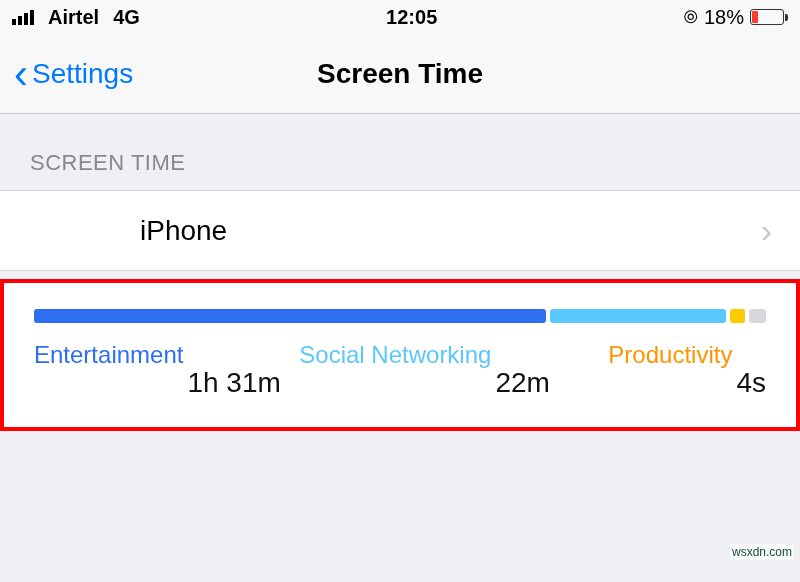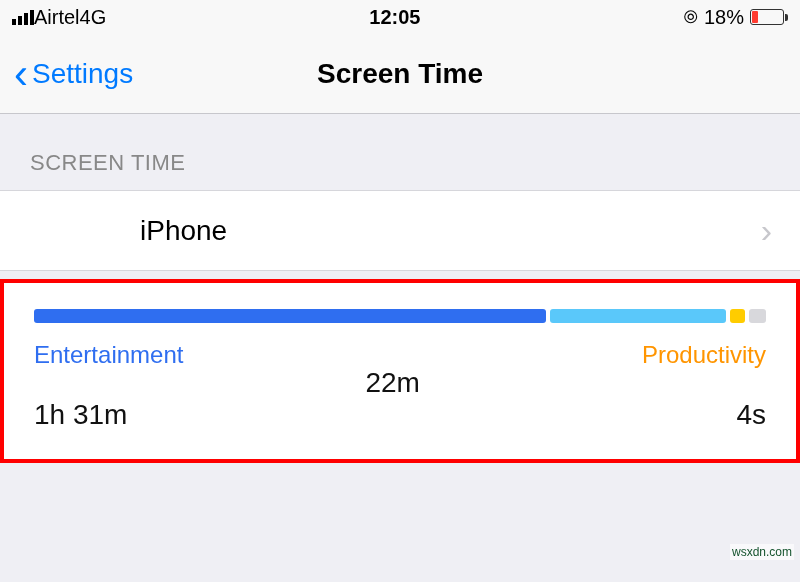--- a/index.html
+++ b/index.html
@@ -14,21 +14,21 @@
     .status-bar {
       height: 34px;
       background: #f8f8f8;
       display: flex;
       align-items: center;
       justify-content: space-between;
       padding: 0 12px;
       font-size: 20px;
       font-weight: 400;
     }
-    .status-left { display: flex; align-items: center; gap: 0; }
+    .status-left { display: flex; align-items: center; gap: 14px; font-weight: bold; }
     .status-right { display: flex; align-items: center; gap: 6px; }
     .signal-bars { display: inline-flex; align-items: flex-end; gap: 2px; }
     .signal-bars span { width: 4px; background: #000; display: inline-block; }
     .b1{height:6px}.b2{height:9px}.b3{height:12px}.b4{height:15px}
     .battery { display: inline-flex; align-items: center; }
     .battery-body {
       width: 34px; height: 16px; border: 1.5px solid #333; border-radius: 3px;
       position: relative; overflow: hidden;
     }
     .battery-fill { position: absolute; left:1px; top:1px; bottom:1px; width: 18%; background: #ff3b30; border-radius:1px;}
@@ -84,21 +84,21 @@
     .bar-track {
       height: 14px; display: flex; gap: 4px; margin-bottom: 18px;
     }
     .seg { border-radius: 3px; }
     .seg-ent { background: #2f6ef0; flex: 0 0 70%; }
     .seg-soc { background: #5ac8fa; flex: 0 0 24%; }
     .seg-prod { background: #ffcc00; flex: 0 0 2%; }
     .seg-empty { background: #d8d8dc; flex: 1; }
 
     .categories { display: flex; justify-content: space-between; }
-    .cat { display: flex; flex-direction: column; gap: 4px; }
+    .cat { display: flex; flex-direction: row; gap: 4px; }
     .cat-label { font-size: 24px; }
     .cat-value { font-size: 28px; color: #111; margin-top: 26px; }
     .c-ent .cat-label { color: #2f6ef0; }
     .c-soc .cat-label { color: #5ac8fa; }
     .c-prod .cat-label { color: #ff9500; }
     .c-prod { text-align: right; }
     .c-soc { text-align: left; margin-left: -40px;}
 
     .watermark {
       position: absolute; right: 6px; bottom: 22px;
@@ -156,20 +156,21 @@
     <div class="seg seg-soc"></div>
     <div class="seg seg-prod"></div>
     <div class="seg seg-empty"></div>
   </div>
   <div class="categories">
     <div class="cat c-ent">
       <span class="cat-label">Entertainment</span>
       <span class="cat-value">1h 31m</span>
     </div>
     <div class="cat c-soc">
+      <span class="cat-label">Social Networking</span>
       <span class="cat-value">22m</span>
     </div>
     <div class="cat c-prod">
       <span class="cat-label">Productivity</span>
       <span class="cat-value">4s</span>
     </div>
   </div>
 </div>
 
 <div class="watermark">wsxdn.com</div>

